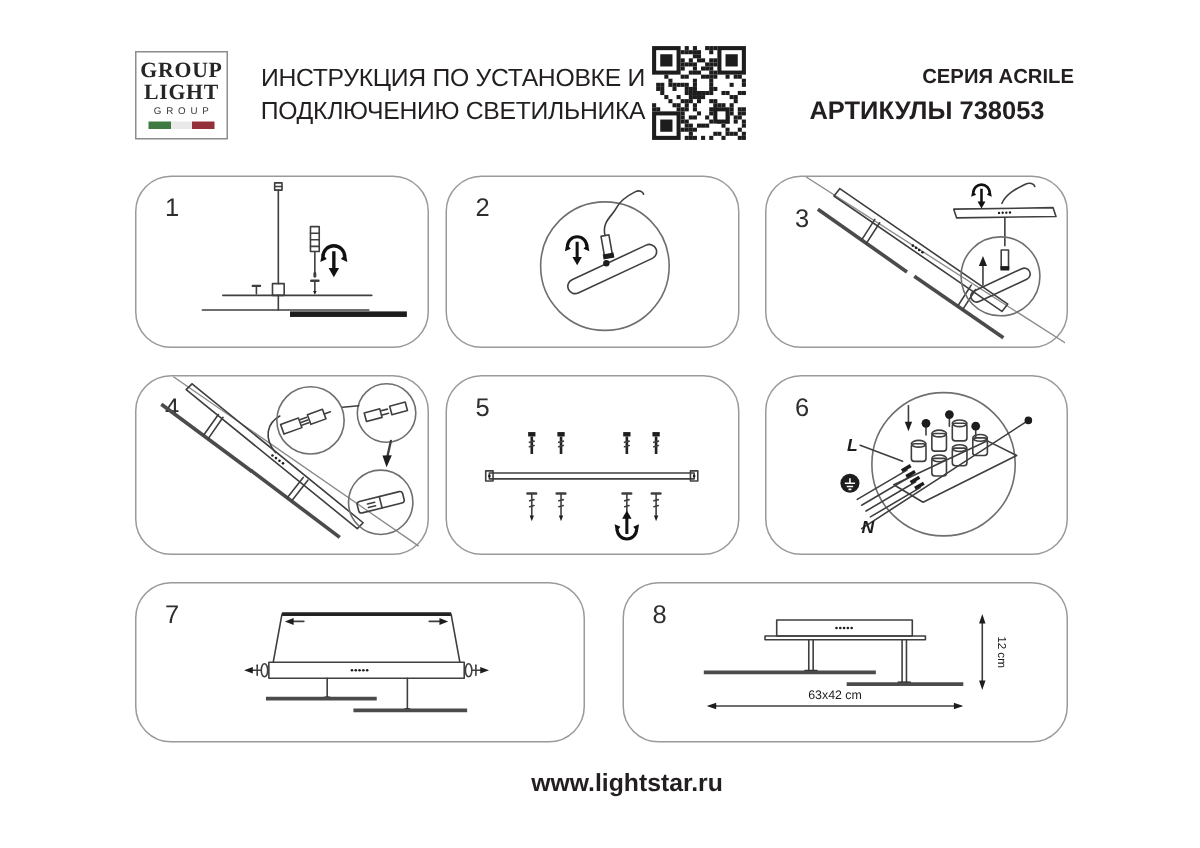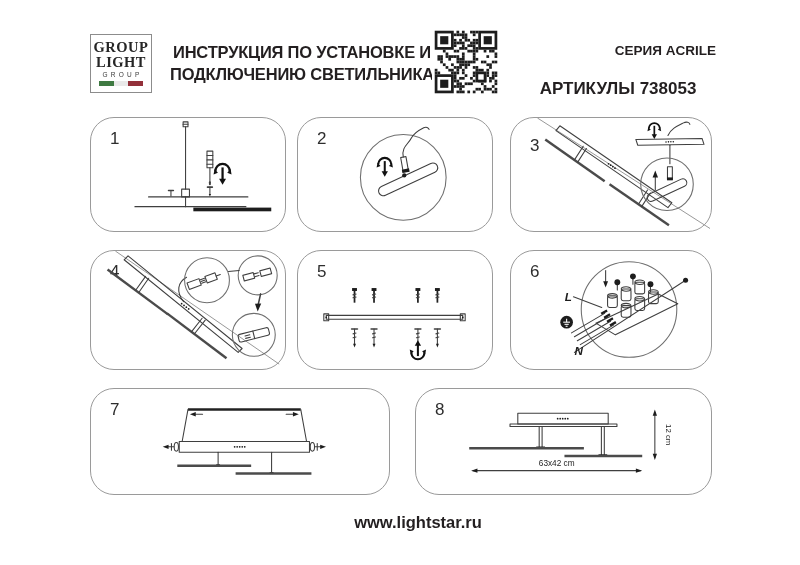--- a/index.html
+++ b/index.html
@@ -10,25 +10,25 @@
   .logo-box { position:absolute; left:90px; top:34px; width:62px; height:59px;
               border:1px solid #8c8c8c; box-sizing:border-box; text-align:center; padding-top:5px; }
   .logo-line { font-family:"Liberation Serif", serif; font-weight:bold; font-size:14.5px;
                line-height:15px; letter-spacing:.5px; color:#262626; }
   .logo-group { font-size:6.5px; letter-spacing:3.2px; color:#3a3a3a; margin-top:1px; text-indent:3px;}
   .logo-flag { width:44px; height:4.5px; margin:3px auto 0; display:flex; }
   .logo-flag span { flex:1; height:100%; }
   .f-green { background:#3f7a42; } .f-white { background:#e9e9e9; } .f-red { background:#93303a; }
 
   .title { position:absolute; left:166px; top:41px; width:272px; text-align:center;
-           font-size:16.5px; font-weight:bold; line-height:22px; letter-spacing:-0.2px; color:#231f20; }
+           font-size:16.5px; font-weight:normal; line-height:22px; letter-spacing:-0.2px; color:#231f20; }
   .qr { position:absolute; left:432px; top:28px; width:68px; height:68px; }
   .series-block { position:absolute; left:520px; top:43px; width:196px; text-align:center; }
   .series-line1 { font-size:13.5px; font-weight:bold;text-align:right; }
-  .series-line2 { font-size:17px; font-weight:bold; margin-top:21px; }
+  .series-line2 { font-size:17px; font-weight:bold; margin-top:6px; }
 
   
   .panel { position:absolute; border:1.4px solid #9a9a9a; border-radius:24px;
            background:#fff; box-sizing:border-box; }
   .num { position:absolute; left:19px; top:11px; font-size:17px; color:#2e2e2e; }
   .psvg { position:absolute; left:0; top:0; }
 
   
   .d  { stroke:#3f3f3f; fill:none; stroke-width:1.1; stroke-linecap:round; stroke-linejoin:round; }
   .dd { stroke:#3f3f3f; fill:none; stroke-width:1.6; stroke-linecap:round; }

